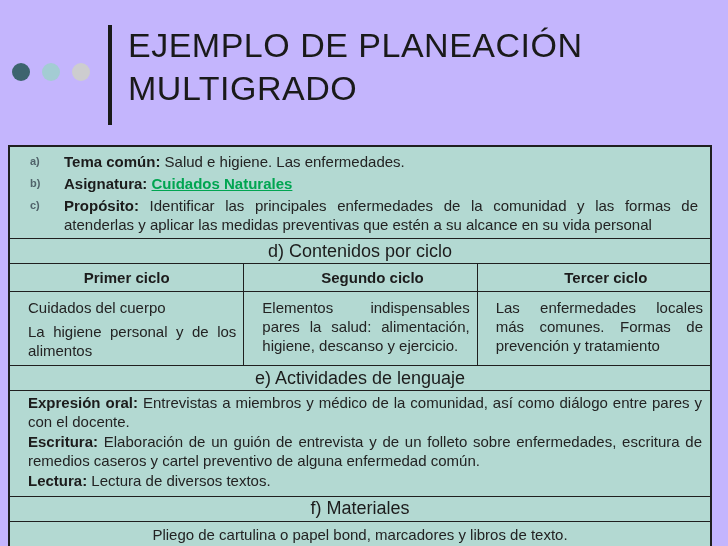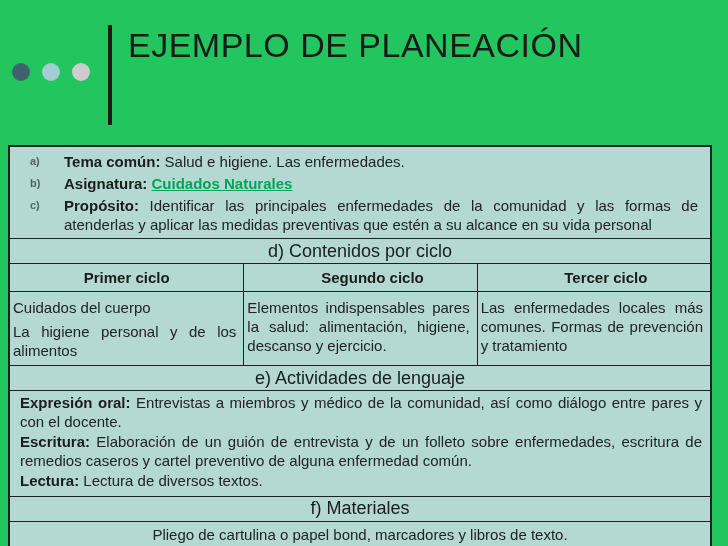--- a/index.html
+++ b/index.html
@@ -2,21 +2,21 @@
 <html><head>
 <meta charset="utf-8">
 <style>
   * { margin: 0; padding: 0; box-sizing: border-box; }
   html, body { background: #ffffff; }
   body {
     width: 728px; height: 546px;
     font-family: "Liberation Sans", "DejaVu Sans", sans-serif;
     position: relative; overflow: hidden;
   }
-  .slide { position: absolute; inset: 0; background: #22c55e; }
+  .slide { position: absolute; inset: 0; background: #c4b5fd; }
 
   
   .dots { position: absolute; left: 12px; top: 63px; display: flex; gap: 12px; }
   .dot { width: 18px; height: 18px; border-radius: 50%; }
   .vbar { position: absolute; left: 108px; top: 25px; width: 4px; height: 100px; background: #1a1a1a; }
 
   .title {
     position: absolute; left: 128px; top: 24px; width: 590px;
     font-size: 34px; line-height: 43px; font-weight: 400; color: #1a1a1a;
     letter-spacing: 0.5px;
@@ -57,26 +57,26 @@
   
   .cols { display: flex; align-items: stretch; }
   .col { flex: 1 1 33.333%; min-width: 0; }
   .col + .col { border-left: 1px solid #1f1f1f; padding-left: 24px; }
   .col-headers { height: 28px; }
   .col-headers .col {
     display: flex; align-items: center; justify-content: center;
     font-weight: 700; color: #1c1c1c;
   }
   .col-content { min-height: 71px; }
-  .col-content .col { padding: 6px 7px 5px 3px; }
+  .col-content .col { padding: 6px 7px 5px 18px; }
   .col-content p { line-height: 19px; text-align: justify; margin-bottom: 5px; }
   .col-content p:last-child { margin-bottom: 0; }
 
   
-  .lang-content { min-height: 92px; padding: 3px 8px 3px 10px; }
+  .lang-content { min-height: 92px; padding: 3px 8px 3px 18px; }
   .lang-content p { line-height: 18.5px; text-align: justify; margin-bottom: 2px; }
   .lang-content b { color: #1c1c1c; }
 
   
   .materials-content {
     min-height: 26px; display: flex; align-items: center; justify-content: center;
     text-align: center; padding: 2px 12px;
   }
 </style>
 </head>
@@ -87,20 +87,21 @@
   <div class="dots">
     <span class="dot" style="background: rgb(61, 100, 110);"></span>
     <span class="dot" style="background: rgb(163, 204, 211);"></span>
     <span class="dot" style="background: rgb(205, 205, 207);"></span>
   </div>
 
   <div class="vbar"></div>
 
   <h1 class="title">
     <span>EJEMPLO DE PLANEACIÓN</span><br>
+    <span>MULTIGRADO</span>
   </h1>
 
   <div class="ptable">
 
     <div class="prow gen-list">
 
       <div class="gen-item">
         <span class="marker">a)</span>
         <div class="gen-text">
           <b>Tema común:</b>

